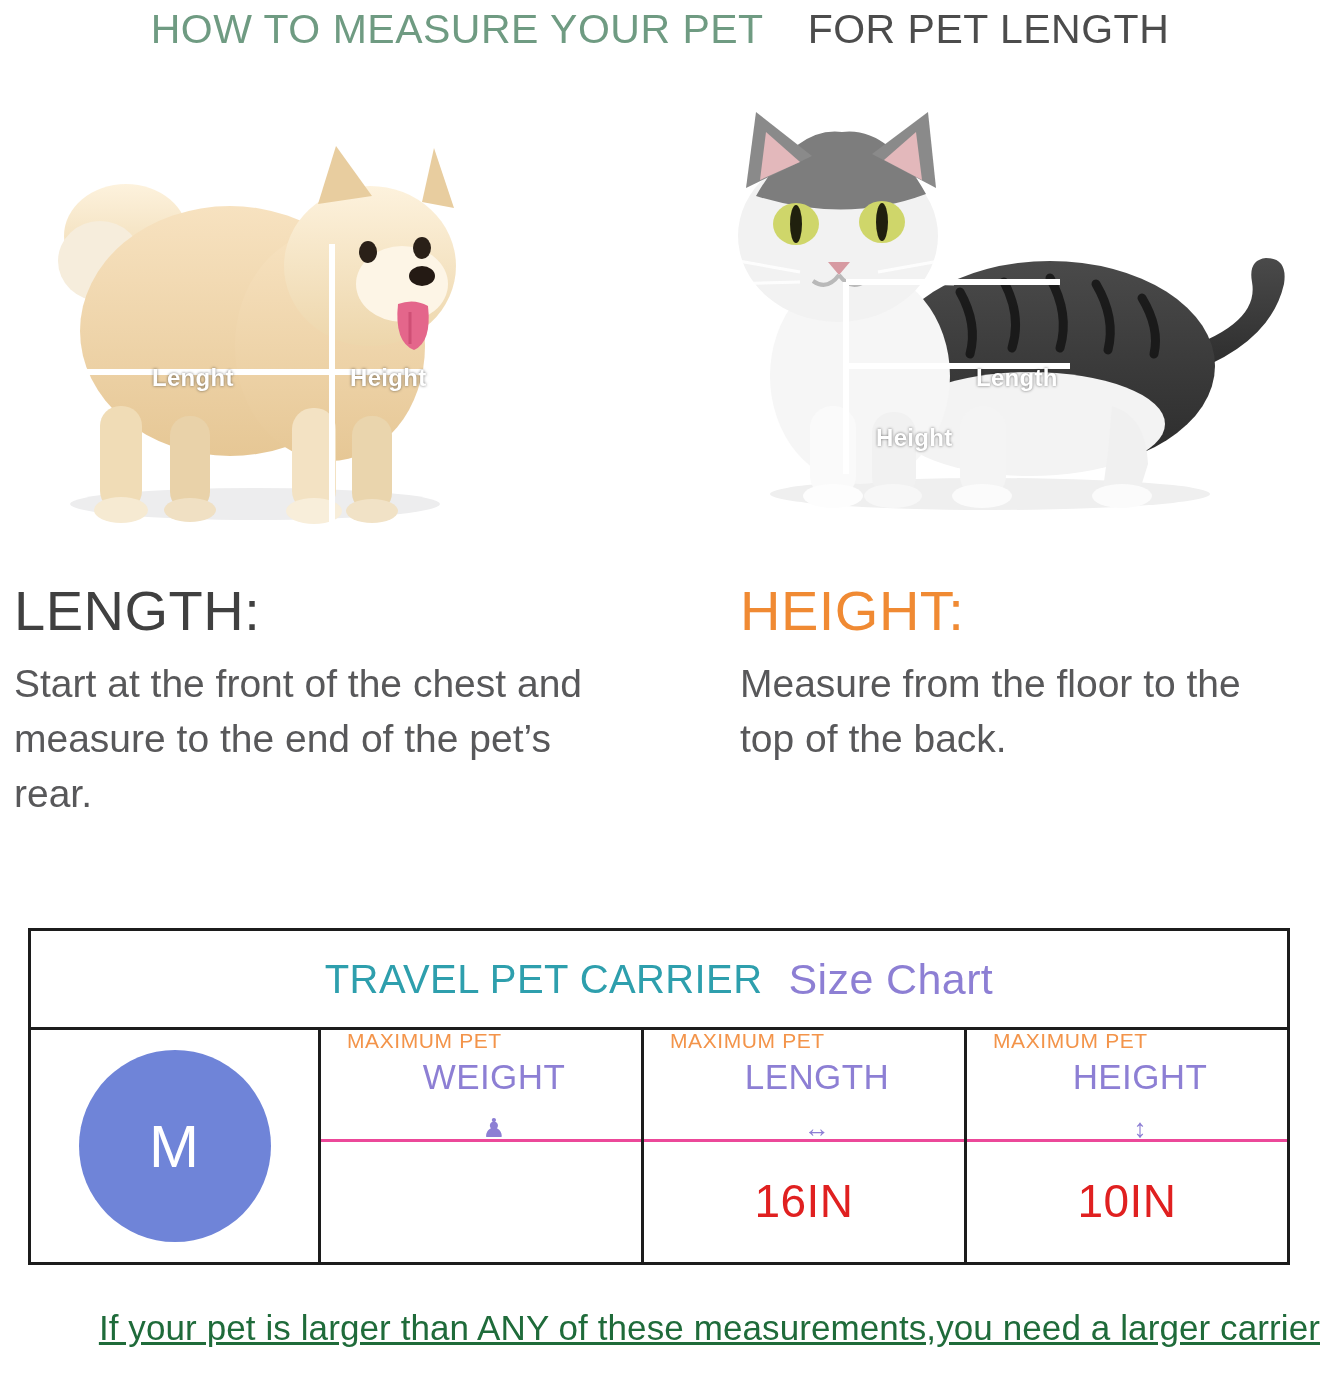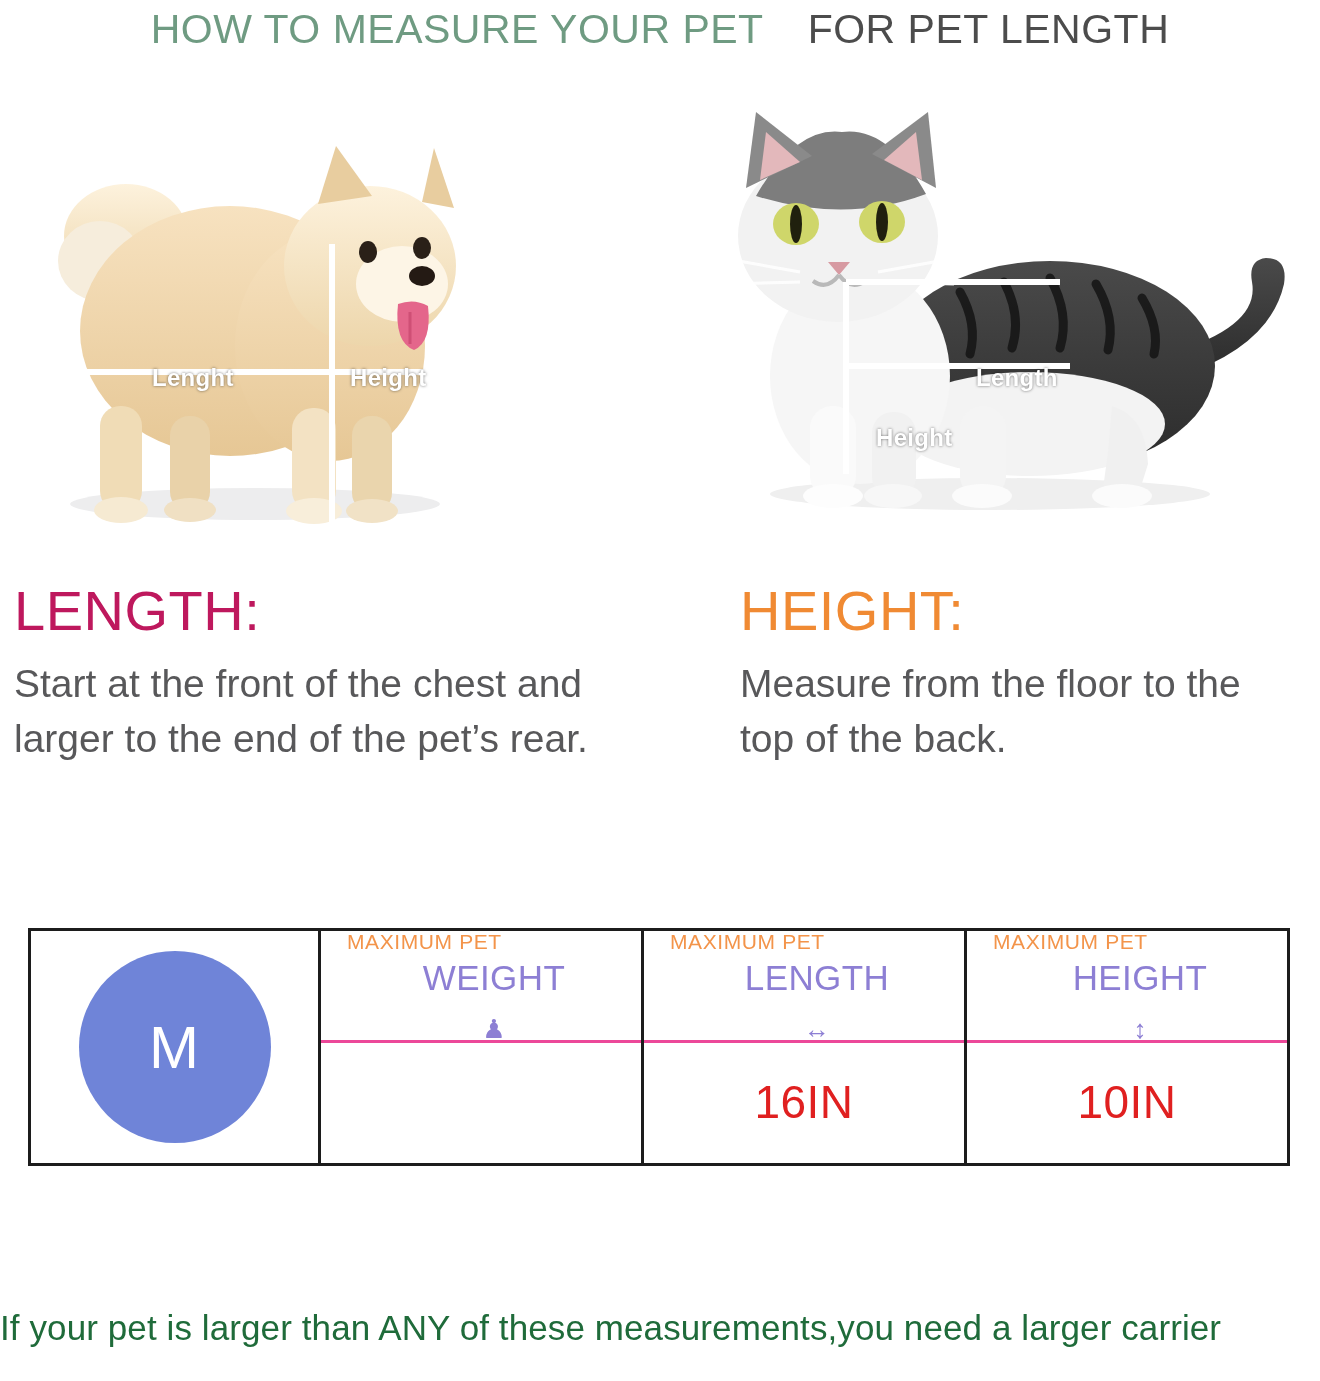--- a/index.html
+++ b/index.html
@@ -83,21 +83,21 @@
   .def-left { left: 14px; width: 620px; }
   .def-right { left: 740px; width: 560px; }
 
   .def-title {
     font-size: 56px;
     letter-spacing: 0.5px;
     line-height: 1.1;
     margin: 0 0 14px 0;
     font-weight: normal;
   }
-  .def-title.green { color: #be185d; }
+  .def-title.green { color: #404040; }
   .def-title.orange { color: #f08a33; }
 
   .def-text {
     font-size: 39px;
     line-height: 1.42;
     color: #58585a;
     font-weight: normal;
   }
 
   
@@ -204,24 +204,25 @@
     font-size: 46px;
     letter-spacing: .5px;
   }
 
   
   .footer-note {
     position: absolute;
     left: 0;
     top: 1308px;
     width: 1320px;
-    text-align: left;
+    text-align: right;
     color: #1f6b3a;
     font-size: 35px;
     letter-spacing: .1px;
+    text-decoration: underline;
   }
 </style>
 </head>
 <body>
 
 <div class="header">
   <span class="h-green">HOW TO MEASURE YOUR PET</span>
   <span class="h-gray">FOR PET LENGTH</span>
 </div>
 
@@ -344,29 +345,33 @@
       <line x1="186" y1="290" x2="410" y2="290" stroke="#ffffff" stroke-width="6"></line>
     </svg>
     <span class="measure-label" style="left:316px; top:288px;">Length</span>
     <span class="measure-label" style="left:216px; top:348px;">Height</span>
   </div>
 </div>
 
 <div class="defs">
   <div class="def-col def-left">
     <div class="def-title green">LENGTH:</div>
-    <div class="def-text">Start at the front of the chest and larger to the end of the pet’s rear.</div>
+    <div class="def-text">Start at the front of the chest and measure to the end of the pet’s rear.</div>
   </div>
   <div class="def-col def-right">
     <div class="def-title orange">HEIGHT:</div>
     <div class="def-text">Measure from the floor to the top of the back.</div>
   </div>
 </div>
 
 <div class="chart">
+  <div class="chart-title-row">
+    <span class="chart-title-1">TRAVEL PET CARRIER</span>
+    <span class="chart-title-2">Size Chart</span>
+  </div>
   <div class="chart-body">
     <div class="size-cell">
       <div class="size-badge">M</div>
     </div>
     <div class="metrics">
 
       <div class="metric-col">
         <div class="metric-head">
           <span class="metric-sub">MAXIMUM PET</span>
           <span class="metric-name-row">

